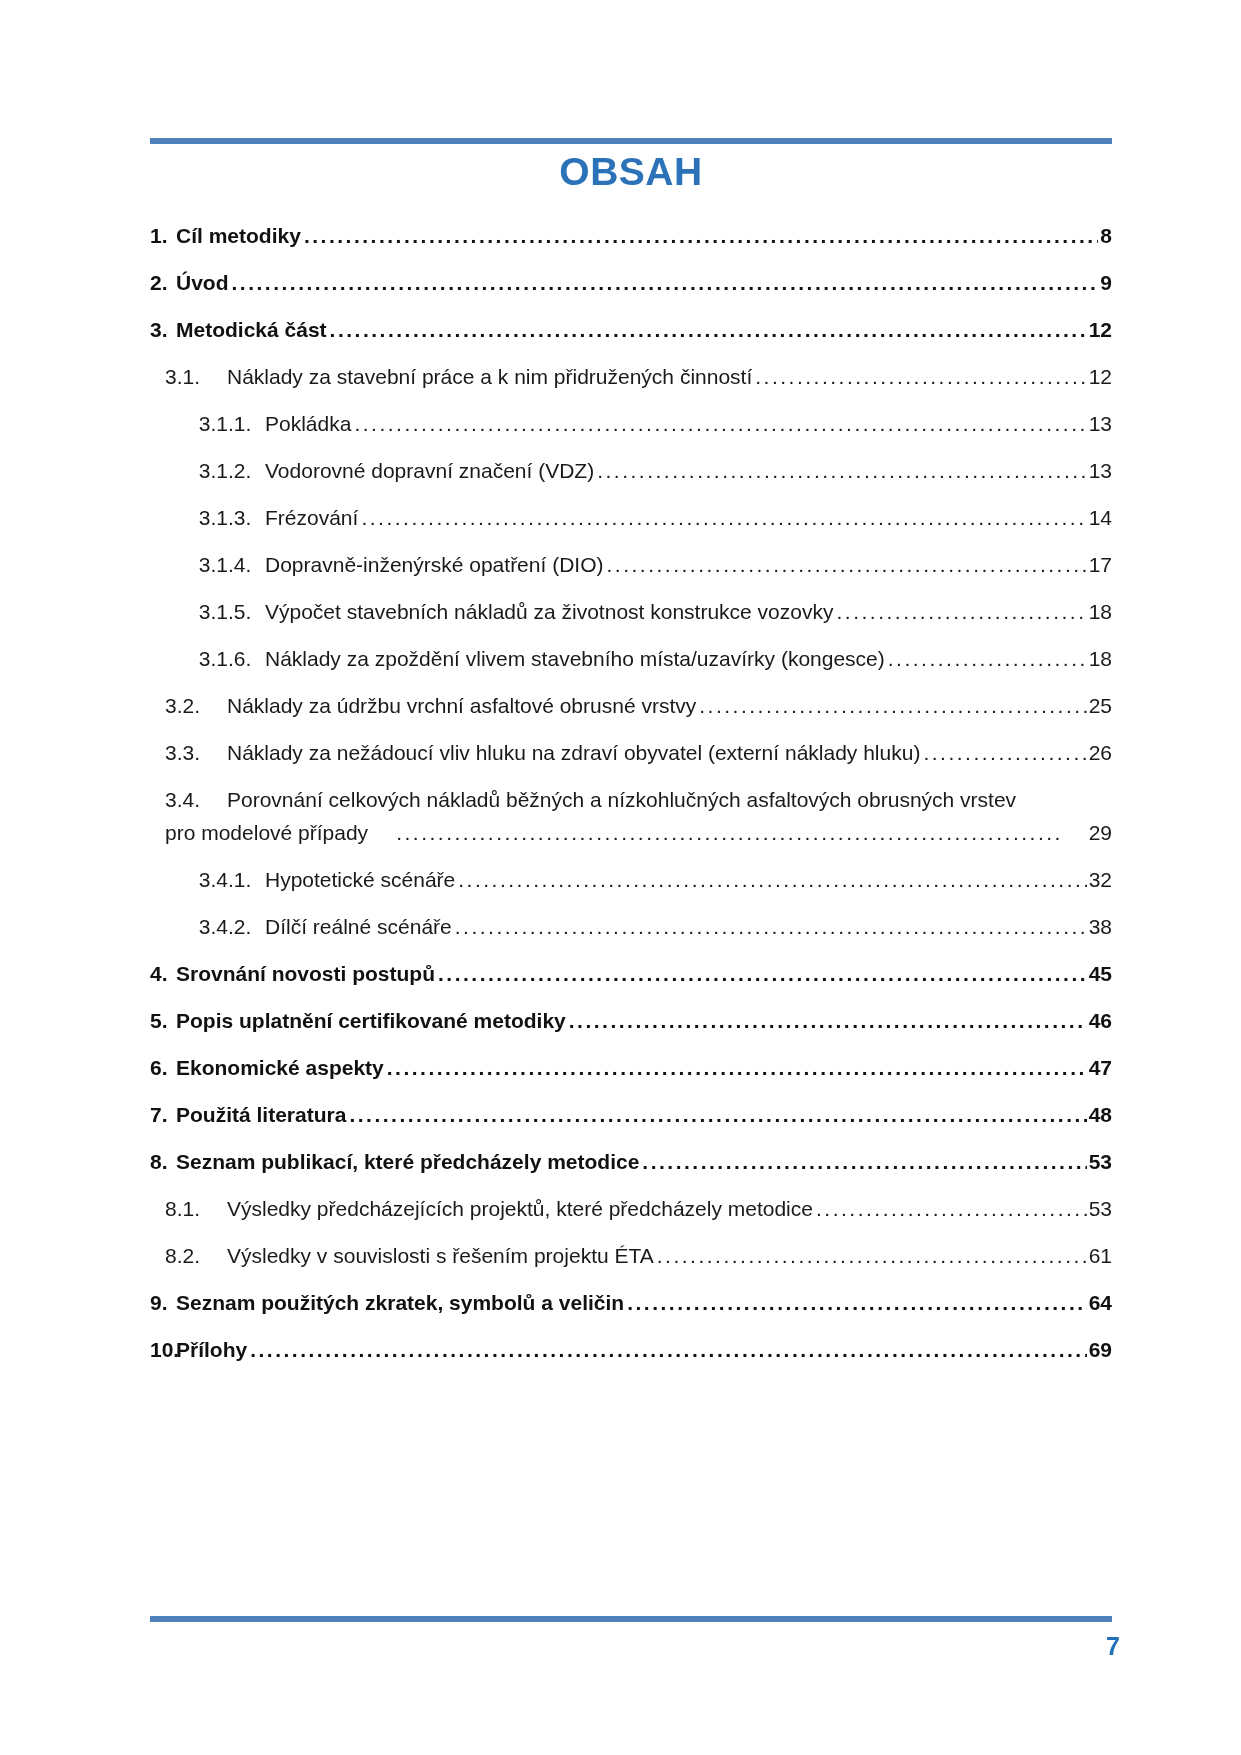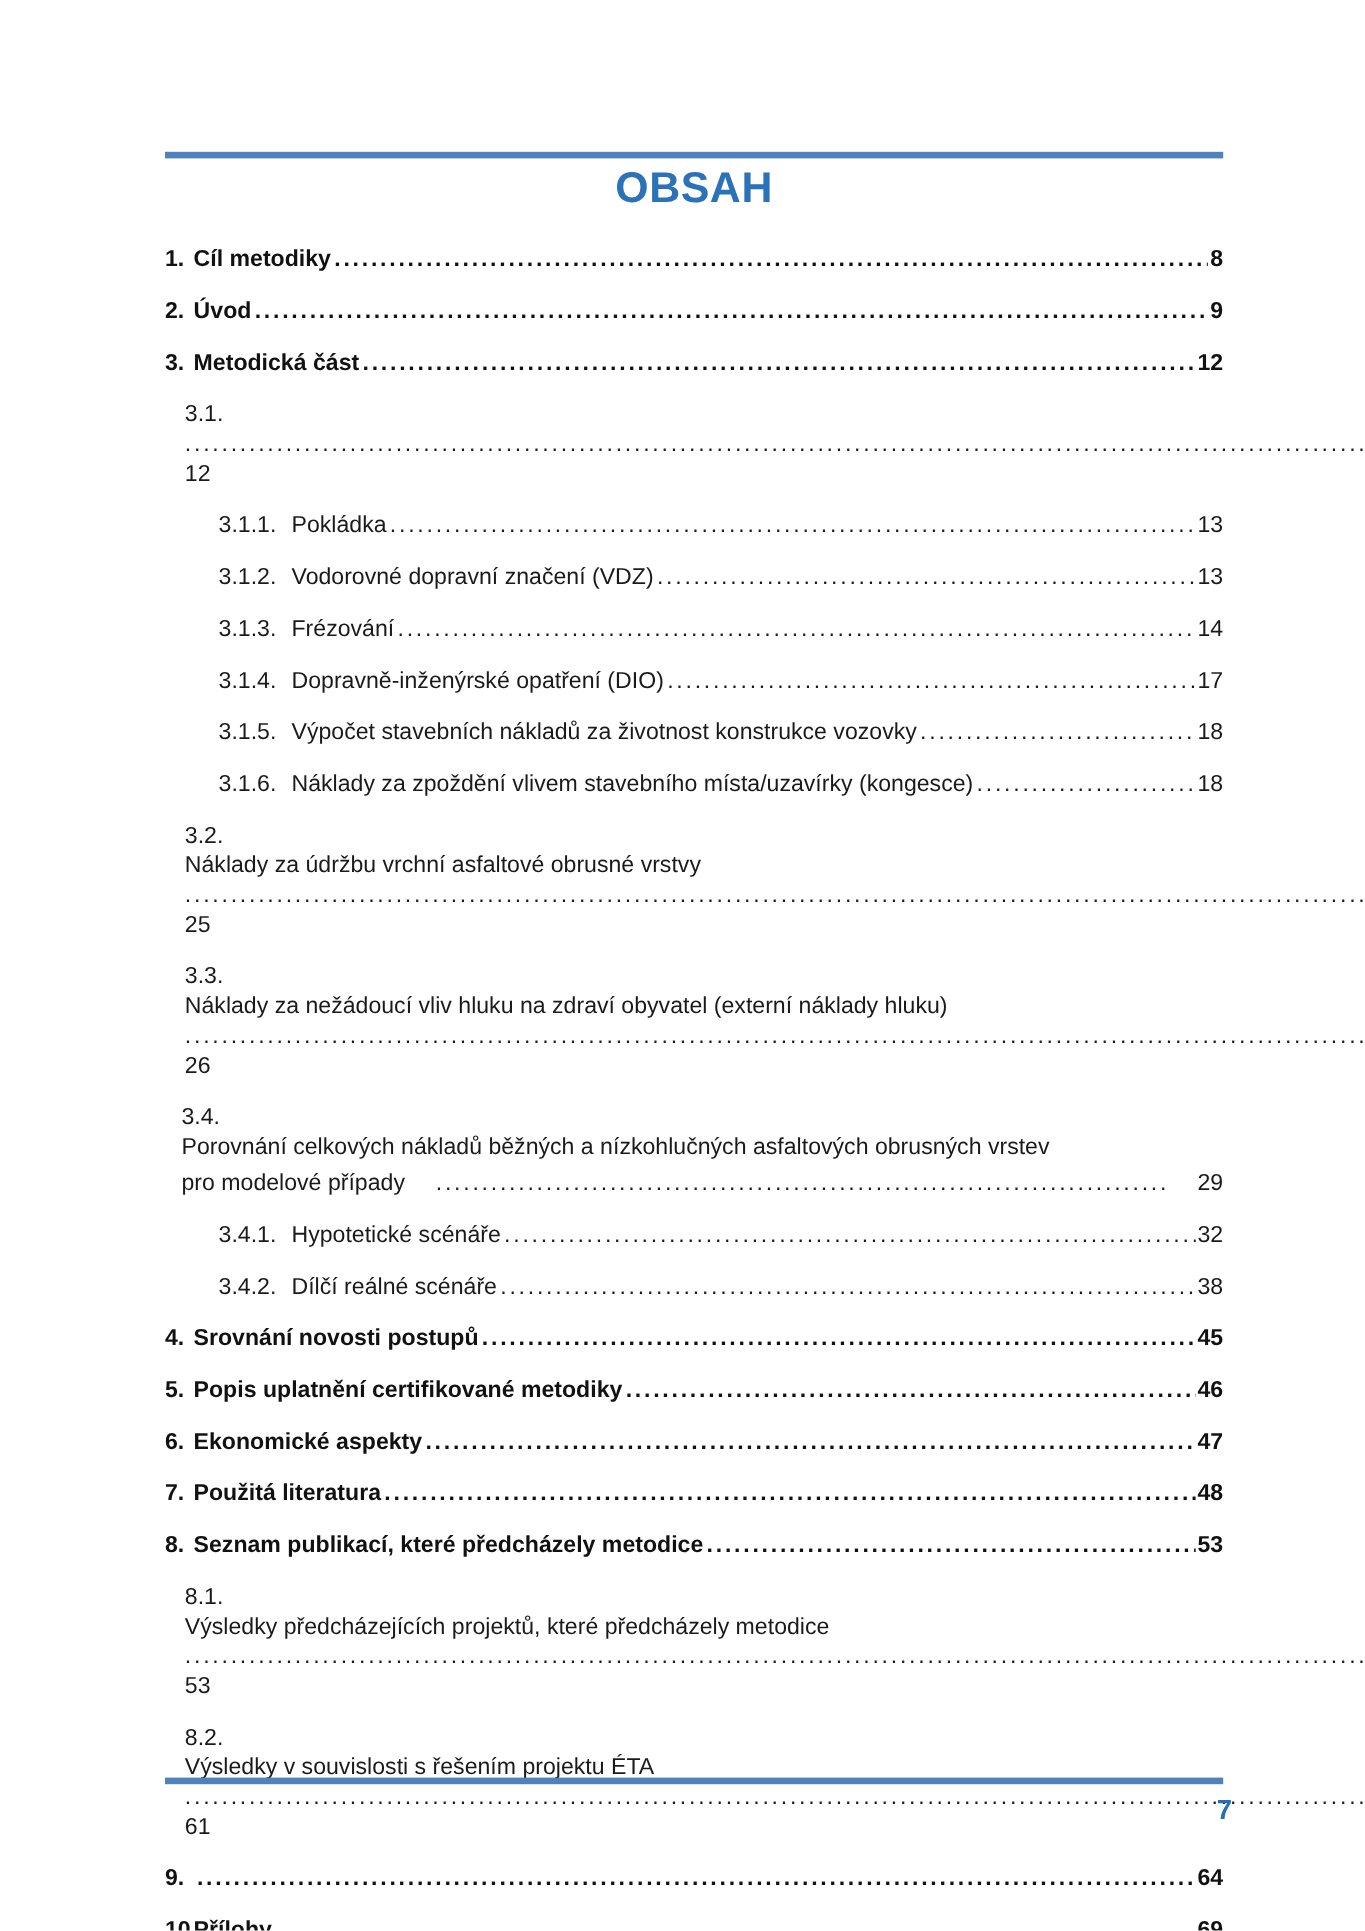--- a/index.html
+++ b/index.html
@@ -44,21 +44,21 @@
   }
 
   .row {
     display: flex;
     align-items: baseline;
     font-size: 21px;
     line-height: 27px;
     margin-bottom: 20px;
   }
   .row.l1 { font-weight: bold; margin-top: 10px; color: #111; }
-  .row.l2 { padding-left: 15px; flex-direction: column; }
+  .row.l2 { padding-left: 15px; }
   .row.l3 { padding-left: 35px; }
 
   .num { flex: 0 0 auto; }
   .row.l1 .num { width: 26px; }
   .row.l2 .num { width: 62px; }
   .row.l3 .num { width: 80px; text-align: center; }
 
   .label { flex: 0 1 auto; white-space: nowrap; }
 
   .dots {
@@ -114,20 +114,21 @@
         <span class="pg">9</span>
       </div>
       <div class="row l1">
         <span class="num">3.</span>
         <span class="label">Metodická část</span>
         <span class="dots"></span>
         <span class="pg">12</span>
       </div>
       <div class="row l2">
         <span class="num">3.1.</span>
+        <span class="label">Náklady za stavební práce a k nim přidružených činností</span>
         <span class="dots"></span>
         <span class="pg">12</span>
       </div>
       <div class="row l3">
         <span class="num">3.1.1.</span>
         <span class="label">Pokládka</span>
         <span class="dots"></span>
         <span class="pg">13</span>
       </div>
       <div class="row l3">
@@ -230,20 +231,21 @@
         <span class="pg">53</span>
       </div>
       <div class="row l2">
         <span class="num">8.2.</span>
         <span class="label">Výsledky v souvislosti s řešením projektu ÉTA</span>
         <span class="dots"></span>
         <span class="pg">61</span>
       </div>
       <div class="row l1">
         <span class="num">9.</span>
+        <span class="label">Seznam použitých zkratek, symbolů a veličin</span>
         <span class="dots"></span>
         <span class="pg">64</span>
       </div>
       <div class="row l1">
         <span class="num">10.</span>
         <span class="label">Přílohy</span>
         <span class="dots"></span>
         <span class="pg">69</span>
       </div>
     </div>

